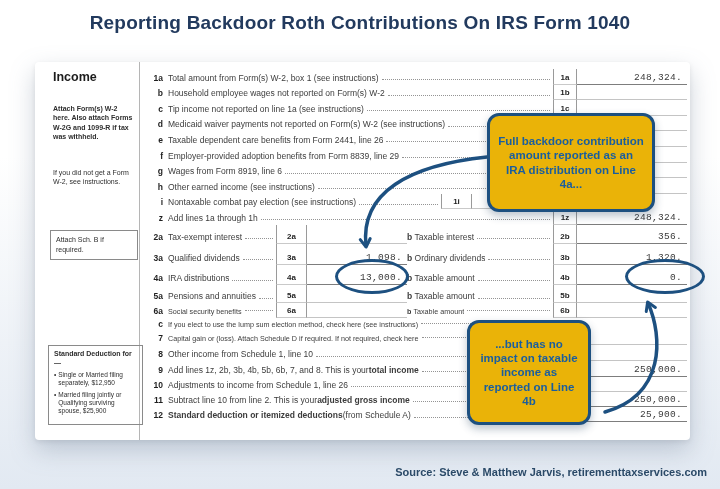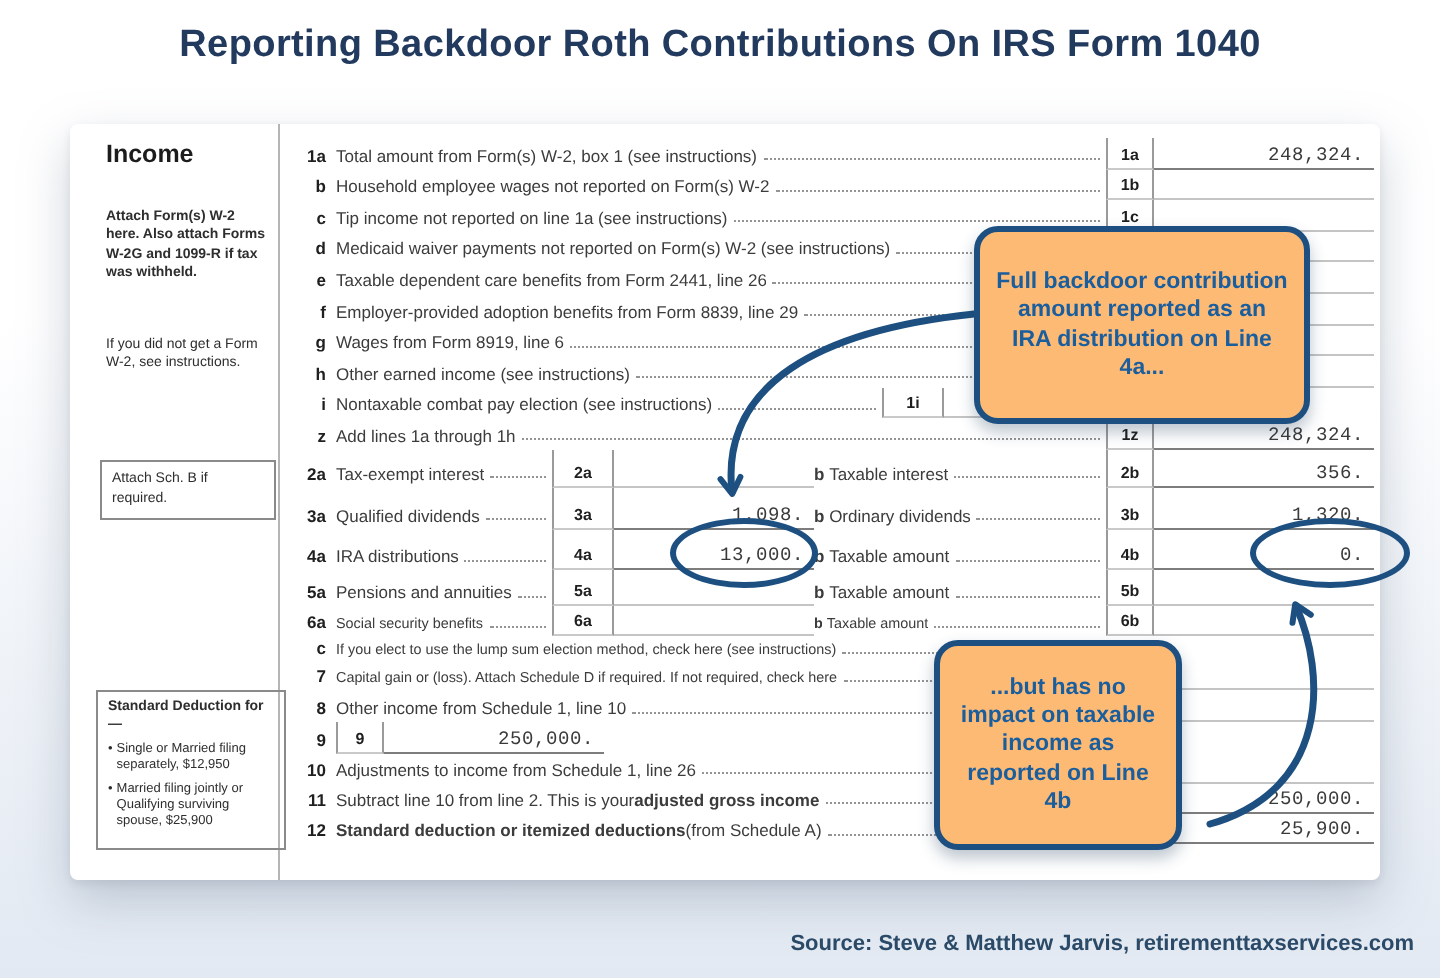--- a/index.html
+++ b/index.html
@@ -34,42 +34,42 @@
   .row{display:flex;align-items:flex-end;}
   .h13{height:13px}.h14{height:14px}.h15{height:15px}.h16{height:15.6px}
   .h18{height:18px}.h19{height:19px}.h20{height:20.5px}.h21{height:21px}
   .num{width:29px;flex:0 0 29px;text-align:right;padding:0 5px 2px 0;box-sizing:border-box;
        font-size:8.5px;font-weight:bold;color:#1f1f1f;}
   .desc{display:flex;align-items:flex-end;font-size:8.5px;color:#3c3c3c;padding-bottom:2px;min-width:0;}
   .desc .t{white-space:nowrap;overflow:hidden;}
   .desc .b{font-weight:bold;}
   .grow{flex:1;}
   .desc-fixed{width:108px;flex:0 0 108px;}
-  .small .desc{font-size:7.2px;}
+  .small .desc{font-size:7.2px;align-items:center;}
   .leader{flex:1;border-bottom:1.5px dotted #949494;margin:0 3px 2.5px 3px;min-width:5px;}
   .mbox,.rbox{align-self:stretch;display:flex;align-items:flex-end;justify-content:center;
     border-left:1px solid #9a9a9a;border-right:1px solid #9a9a9a;border-bottom:1px solid #c9c9c9;
     font-size:8px;font-weight:bold;color:#1f1f1f;padding-bottom:2px;box-sizing:border-box;}
   .mbox{width:31px;flex:0 0 31px;}
   .rbox{width:24px;flex:0 0 24px;}
   .mval{width:100px;flex:0 0 100px;}
   .ival{width:78px;flex:0 0 78px;}
   .rval{width:110px;flex:0 0 110px;margin-right:3px;}
   .val{align-self:stretch;display:flex;align-items:flex-end;justify-content:flex-end;
     font-family:"Liberation Mono","DejaVu Sans Mono",monospace;font-size:9.5px;color:#3a3a3a;
     letter-spacing:.3px;padding:0 5px 1px 0;box-sizing:border-box;border-bottom:1px solid #c4c4c4;}
   .val.has-val{border-bottom:1px solid #7d7d7d;}
   .spacer{width:140px;flex:0 0 140px;}
   
   .ellipse{position:absolute;border:3px solid #1d5080;border-radius:50%;z-index:4;}
   .el-1{left:300px;top:197px;width:68px;height:29px;}
   .el-2{left:590px;top:197px;width:74px;height:29px;}
   .overlay{position:absolute;left:0;top:0;z-index:5;pointer-events:none;}
   .callout{
-    position:absolute;z-index:6;background:#fdba74;border:3px solid #1d5080;border-radius:12px;
+    position:absolute;z-index:6;background:#eab308;border:3px solid #1d5080;border-radius:12px;
     box-shadow:0 4px 8px rgba(30,60,90,.3);display:flex;align-items:center;justify-content:center;
     text-align:center;font-size:11.5px;line-height:1.25;font-weight:bold;color:#1a5e9e;
     padding:6px 8px;box-sizing:border-box;
   }
   .co-1{left:452px;top:51px;width:168px;height:99px;}
   .co-2{left:432px;top:258px;width:124px;height:105px;}
   .source{
     position:absolute;right:13px;top:466px;font-size:11px;font-weight:600;color:#2b4a68;
   }
 </style>
@@ -292,20 +292,25 @@
         <span class="num">8</span>
         <span class="desc grow">
           <span class="t">Other income from Schedule 1, line 10</span>
           <span class="leader"></span>
         </span>
         <span class="rbox">8</span>
         <span class="val rval"></span>
       </div>
       <div class="row h16">
         <span class="num">9</span>
+        <span class="desc grow">
+          <span class="t">Add lines 1z, 2b, 3b, 4b, 5b, 6b, 7, and 8. This is your </span>
+          <span class="t b">total income</span>
+          <span class="leader"></span>
+        </span>
         <span class="rbox">9</span>
         <span class="val rval has-val">250,000.</span>
       </div>
       <div class="row h15">
         <span class="num">10</span>
         <span class="desc grow">
           <span class="t">Adjustments to income from Schedule 1, line 26</span>
           <span class="leader"></span>
         </span>
         <span class="rbox">10</span>

